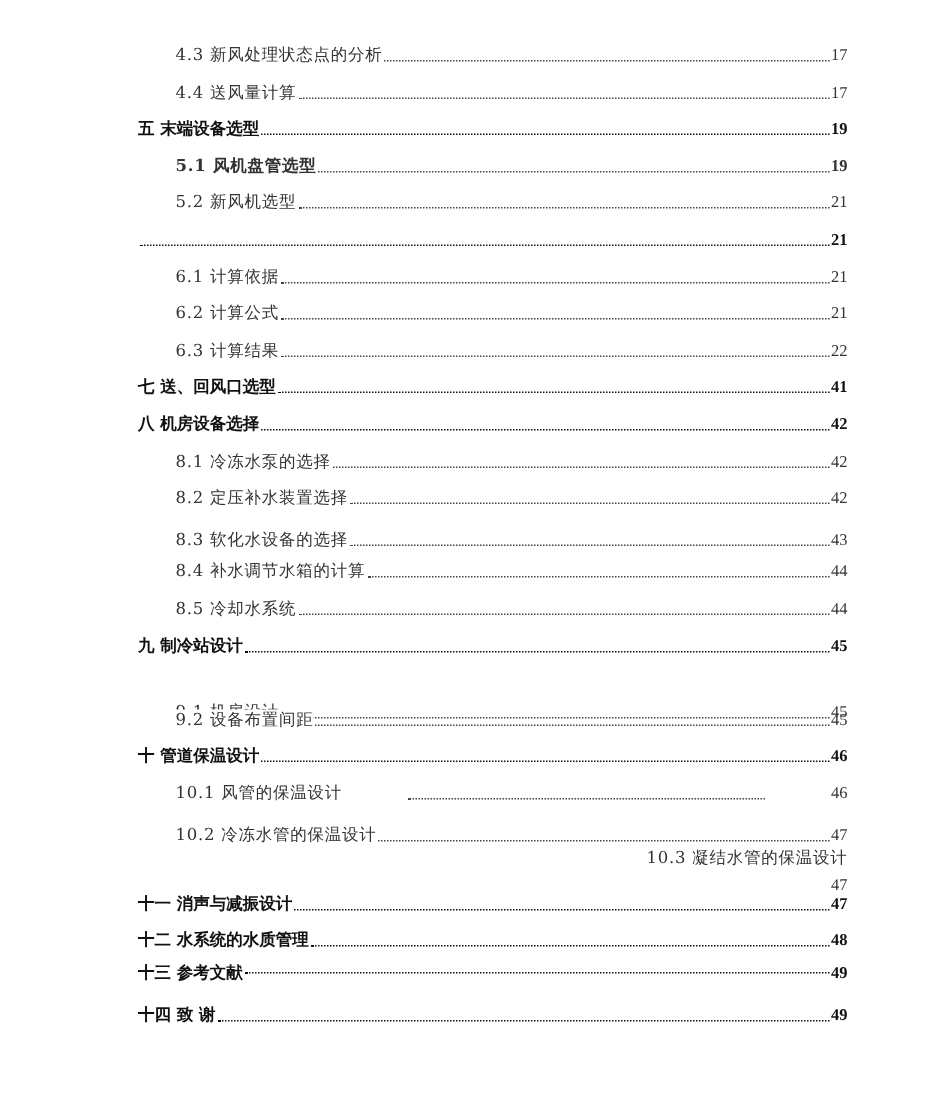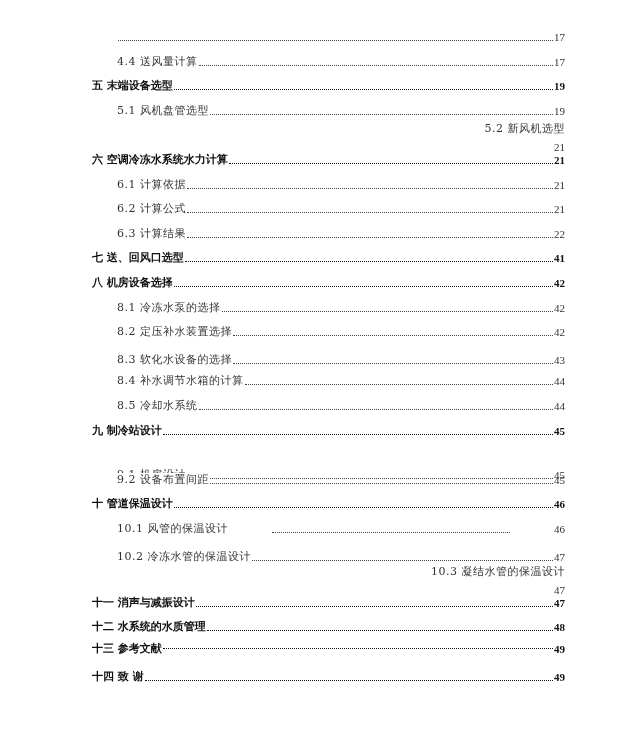--- a/index.html
+++ b/index.html
@@ -15,45 +15,45 @@
   .row.chapter .leader { border-bottom:1.6px dotted #111; }
   .row.chapter .page { font-weight:bold; color:#111; }
   .row.section .title { color:#333; letter-spacing:0.5px; }
   .row.section .page { color:#333; }
 </style>
 </head>
 <body>
 
 <div id="toc">
     <div class="row section" style="top: 24px; left: 117px; width: 448px;">
+      <span class="title">4.3 新风处理状态点的分析</span>
       <span class="leader"></span>
       <span class="page">17</span>
     </div>
     <div class="row section" style="top: 48.6px; left: 117px; width: 448px;">
       <span class="title">4.4 送风量计算</span>
       <span class="leader"></span>
       <span class="page">17</span>
     </div>
     <div class="row chapter" style="top: 73.2px; left: 92px; width: 473px;">
       <span class="title">五 末端设备选型</span>
       <span class="leader"></span>
       <span class="page">19</span>
     </div>
-    <div class="row section" style="top: 97.8px; left: 117px; width: 448px;">
+    <div class="row section" style="top: 97.8px; left: 117px; width: 448px; font-weight: bold;">
       <span class="title">5.1 风机盘管选型</span>
       <span class="leader"></span>
       <span class="page">19</span>
     </div>
-    <div class="row section" style="top: 122.4px; left: 117px; width: 448px; flex-direction: column;">
+    <div class="row section" style="top: 122.4px; left: 117px; width: 448px;">
       <span class="title">5.2 新风机选型</span>
       <span class="leader"></span>
       <span class="page">21</span>
     </div>
     <div class="row chapter" style="top: 147px; left: 92px; width: 473px;">
-      <span class="title">六 空调冷冻水系统水力计算</span>
       <span class="leader"></span>
       <span class="page">21</span>
     </div>
     <div class="row section" style="top: 171.6px; left: 117px; width: 448px;">
       <span class="title">6.1 计算依据</span>
       <span class="leader"></span>
       <span class="page">21</span>
     </div>
     <div class="row section" style="top: 196.2px; left: 117px; width: 448px;">
       <span class="title">6.2 计算公式</span>

